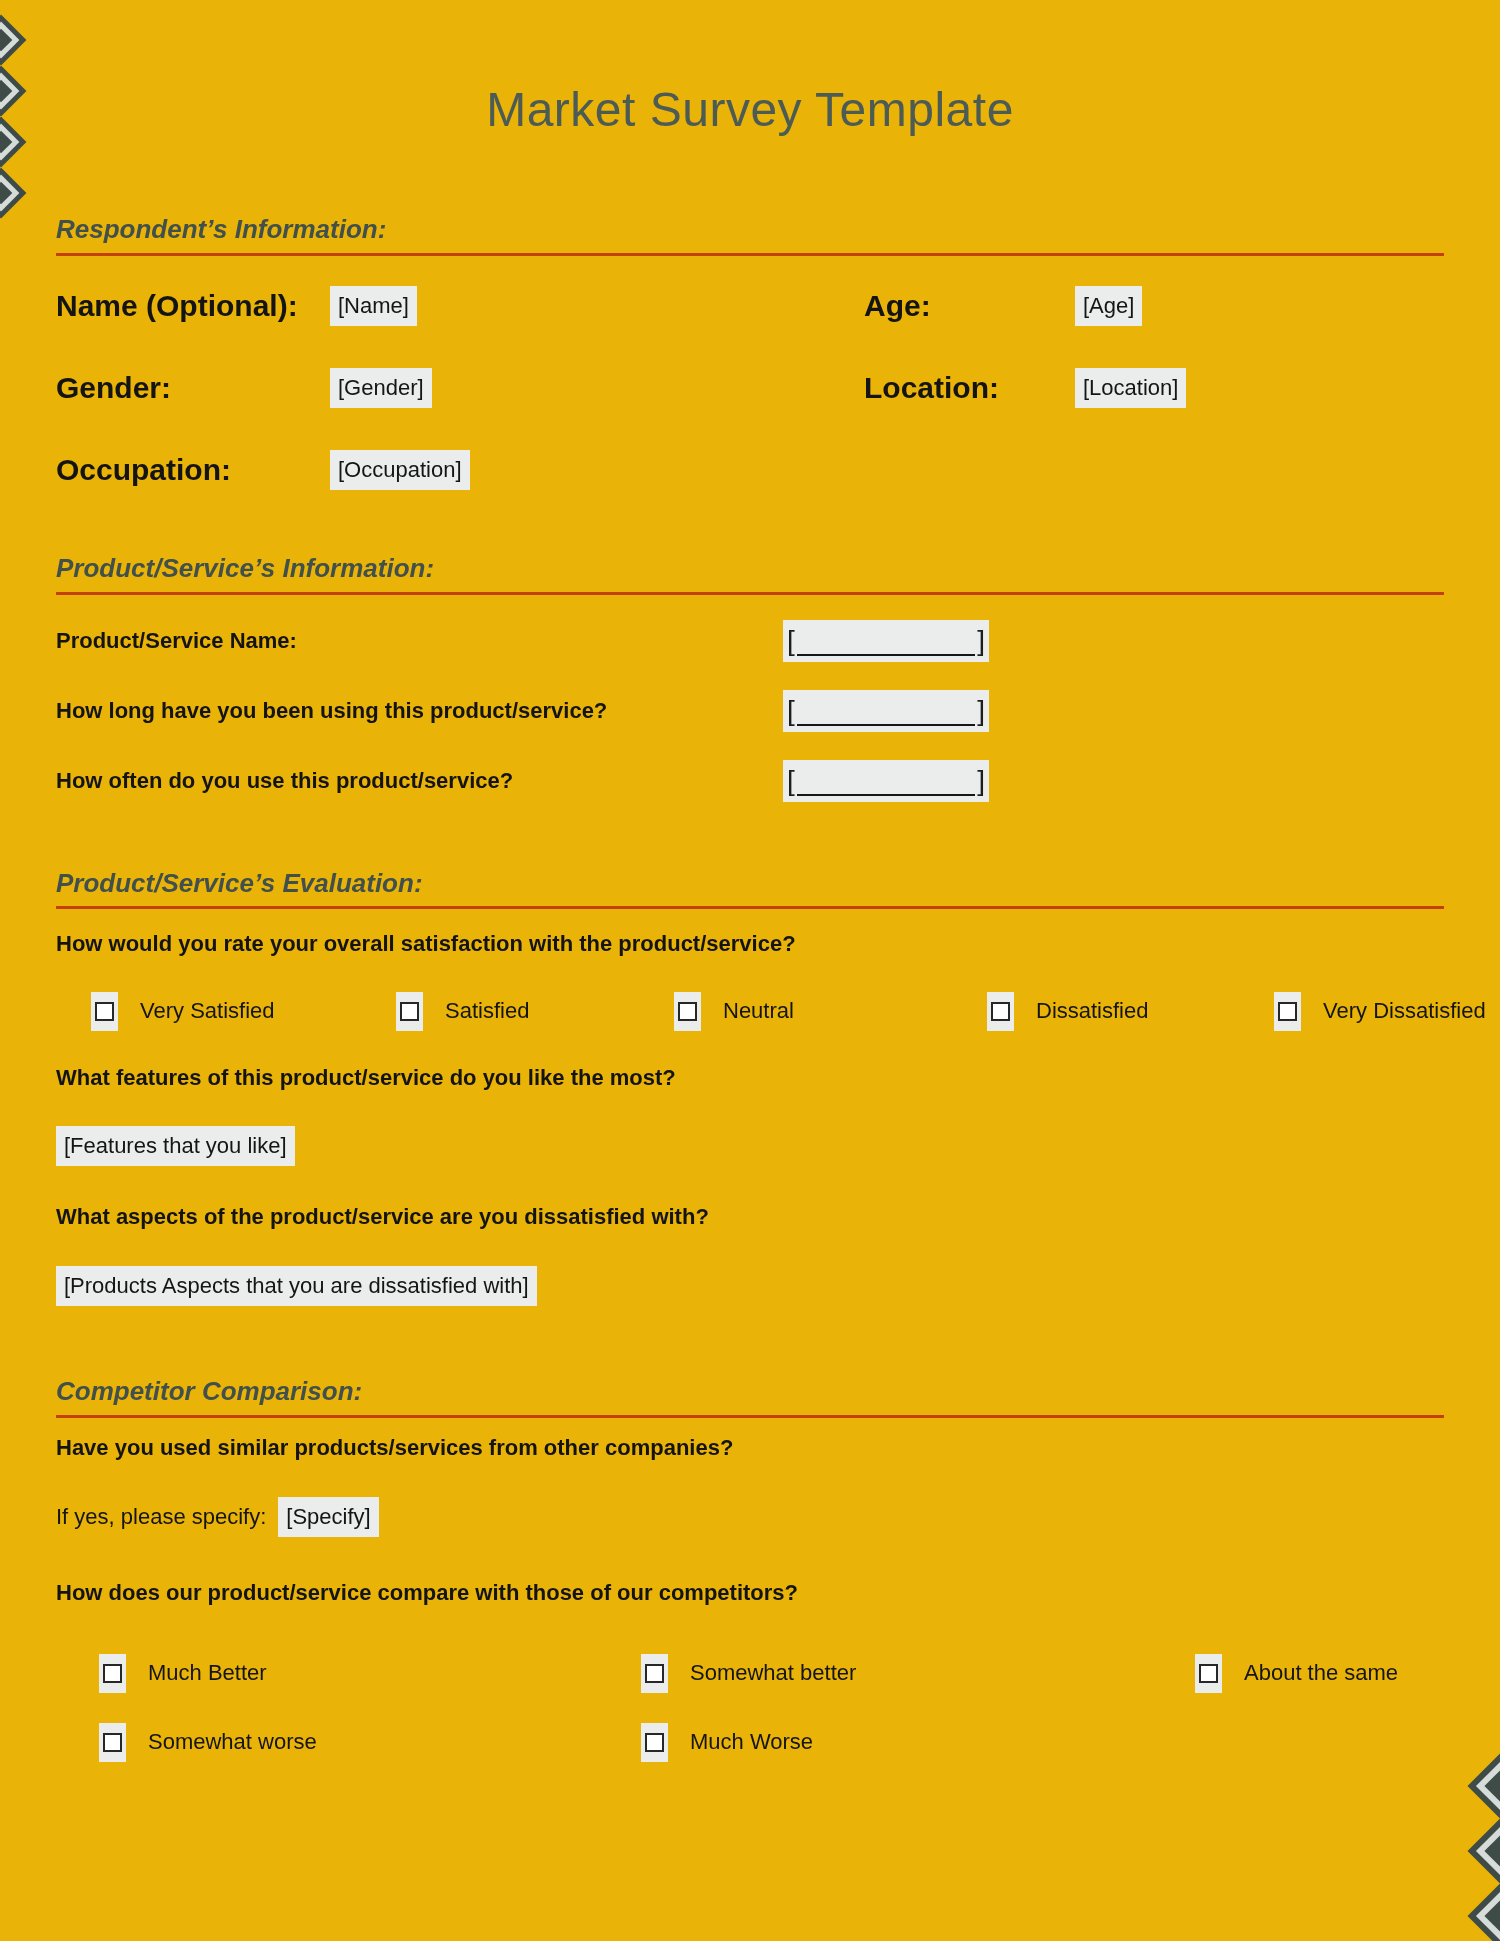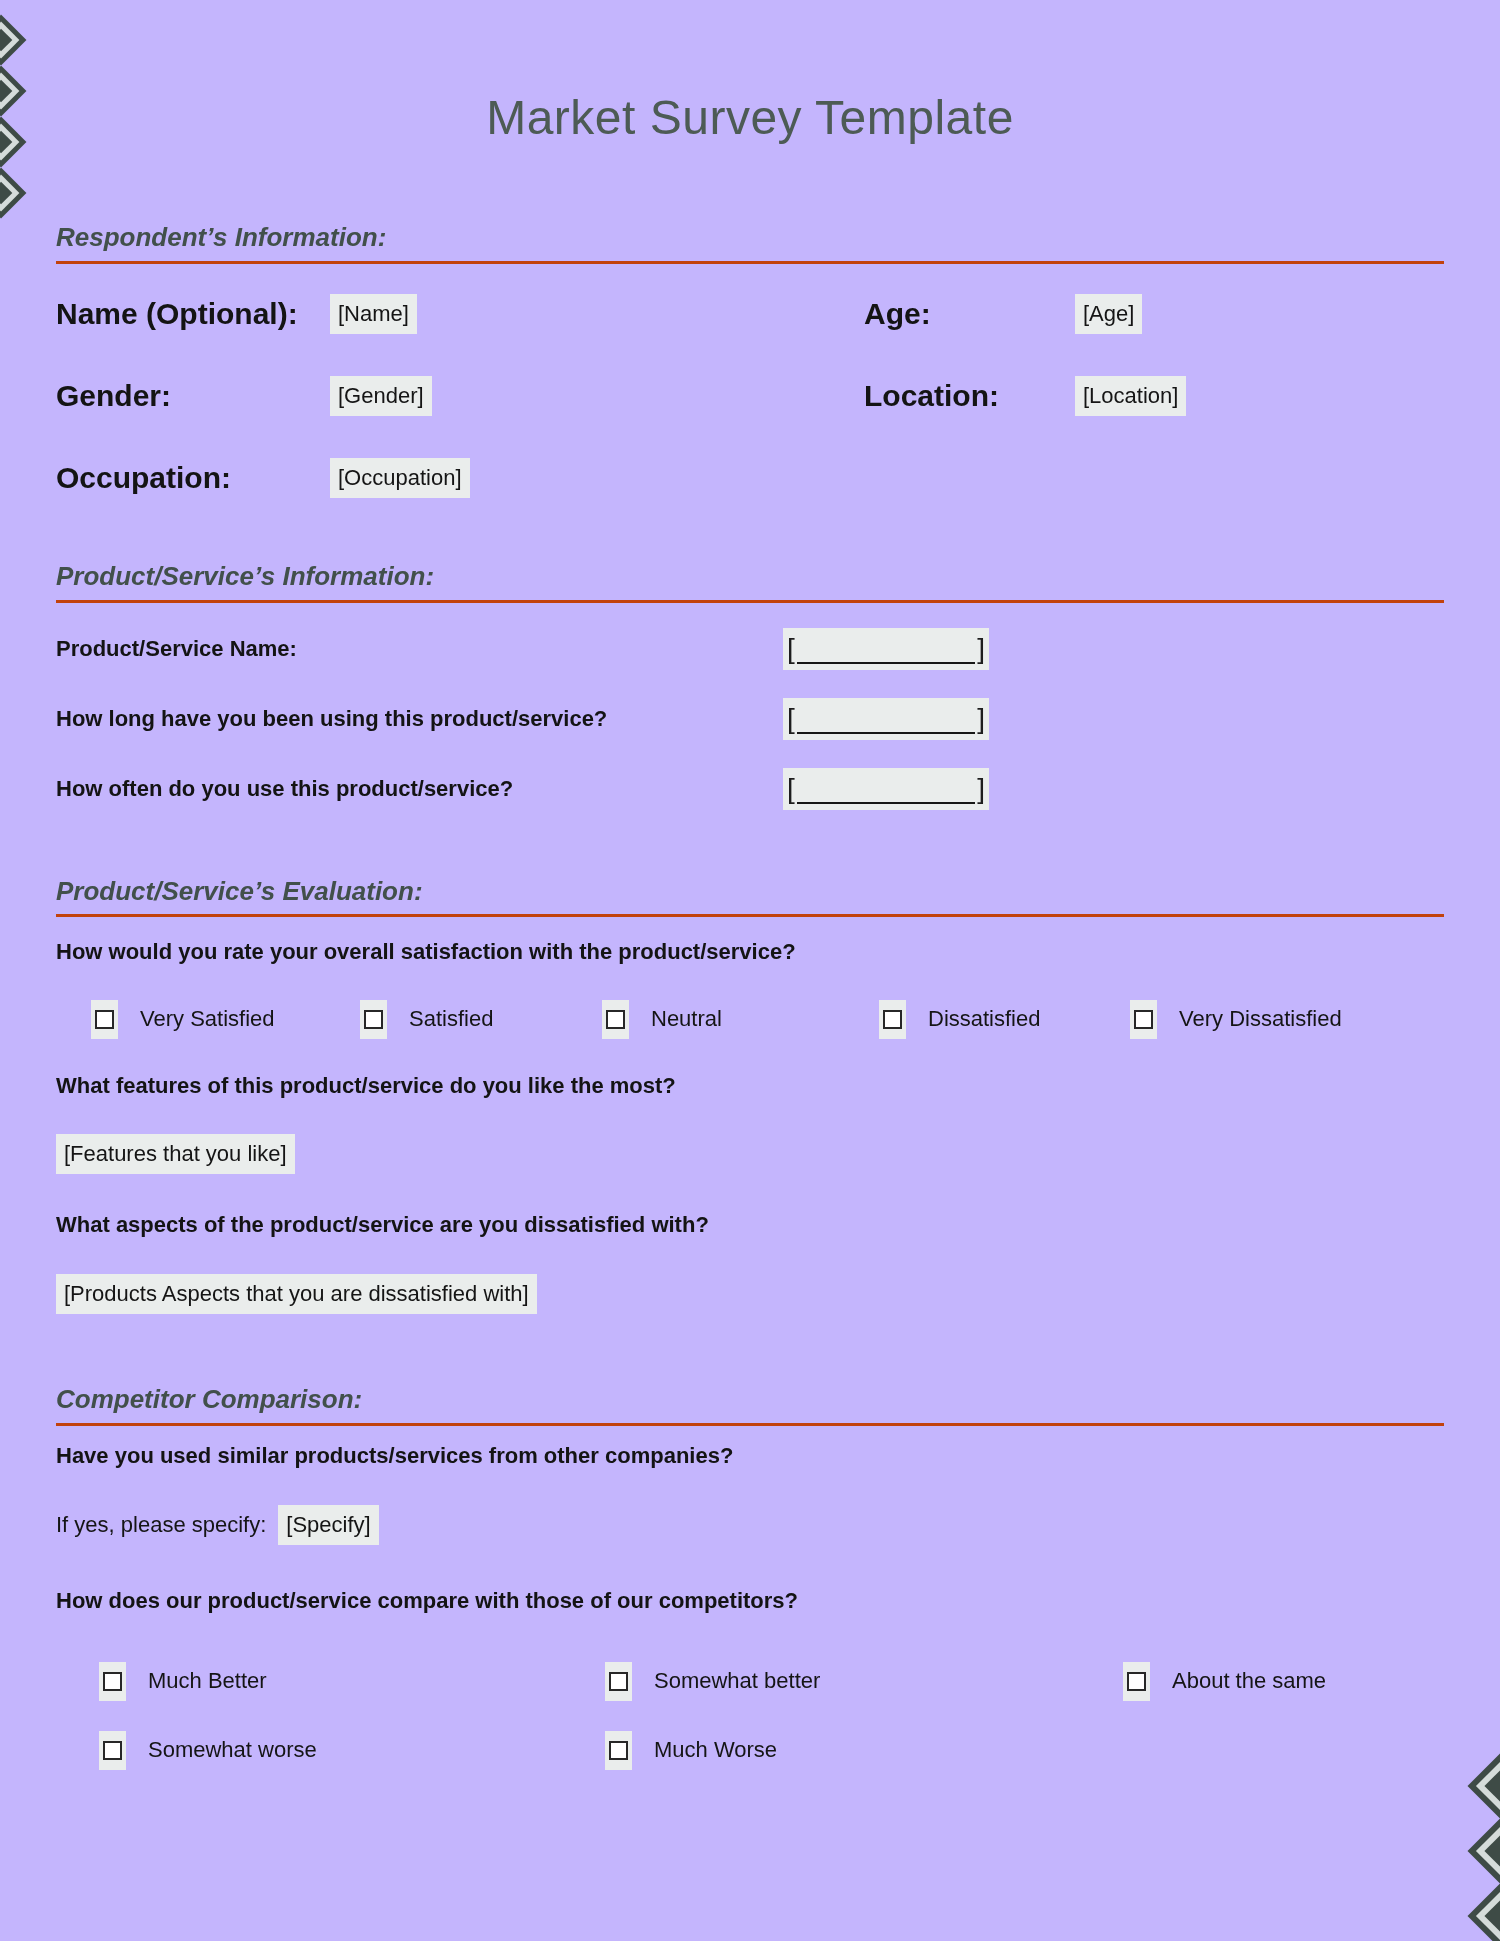--- a/index.html
+++ b/index.html
@@ -1,22 +1,22 @@
 <!DOCTYPE html>
 <html><head>
 <meta charset="utf-8">
 <style>
   * { margin:0; padding:0; box-sizing:border-box; }
   html,body { background:#ffffff; }
   body { font-family:"Liberation Sans", sans-serif; color:#1b1b1b; }
 
   .page {
     position:relative; width:1500px; height:1941px;
-    background:#c4b5fd; overflow:hidden;
-    padding:8px 56px;
+    background:#eab308; overflow:hidden;
+    padding:0 56px;
   }
 
   
   .deco-col { position:absolute; display:flex; flex-direction:column; }
   .deco-top-left { left:-17px; top:22px; gap:15px; }
   .deco-bottom-right { right:-23px; top:1763px; gap:19px; }
   .diamond {
     width:36px; height:36px; background:#3e4b46;
     transform:rotate(45deg);
     display:flex; align-items:center; justify-content:center;
@@ -87,21 +87,21 @@
   }
 
   
   .question { font-size:22px; font-weight:700; color:#141414; line-height:1.25; }
   .mt-q1 { margin-top:21px; }
   .mt-q2 { margin-top:33px; }
   .mt-q3 { margin-top:37px; }
   .mt-used { margin-top:16px; }
   .mt-compare { margin-top:42px; }
 
-  .options-row { display:grid; align-items:center; }
+  .options-row { display:grid; align-items:center;gap:36px; }
   .eval-row {
     margin-top:34px; padding-left:35px;
     grid-template-columns:269px 242px 277px 251px 1fr;
   }
   .compare-row { padding-left:43px; grid-template-columns:506px 518px 1fr; }
   .mt-row1 { margin-top:47px; }
   .mt-row2 { margin-top:30px; }
 
   .option { display:flex; align-items:center; white-space:nowrap; }
   .cb {

